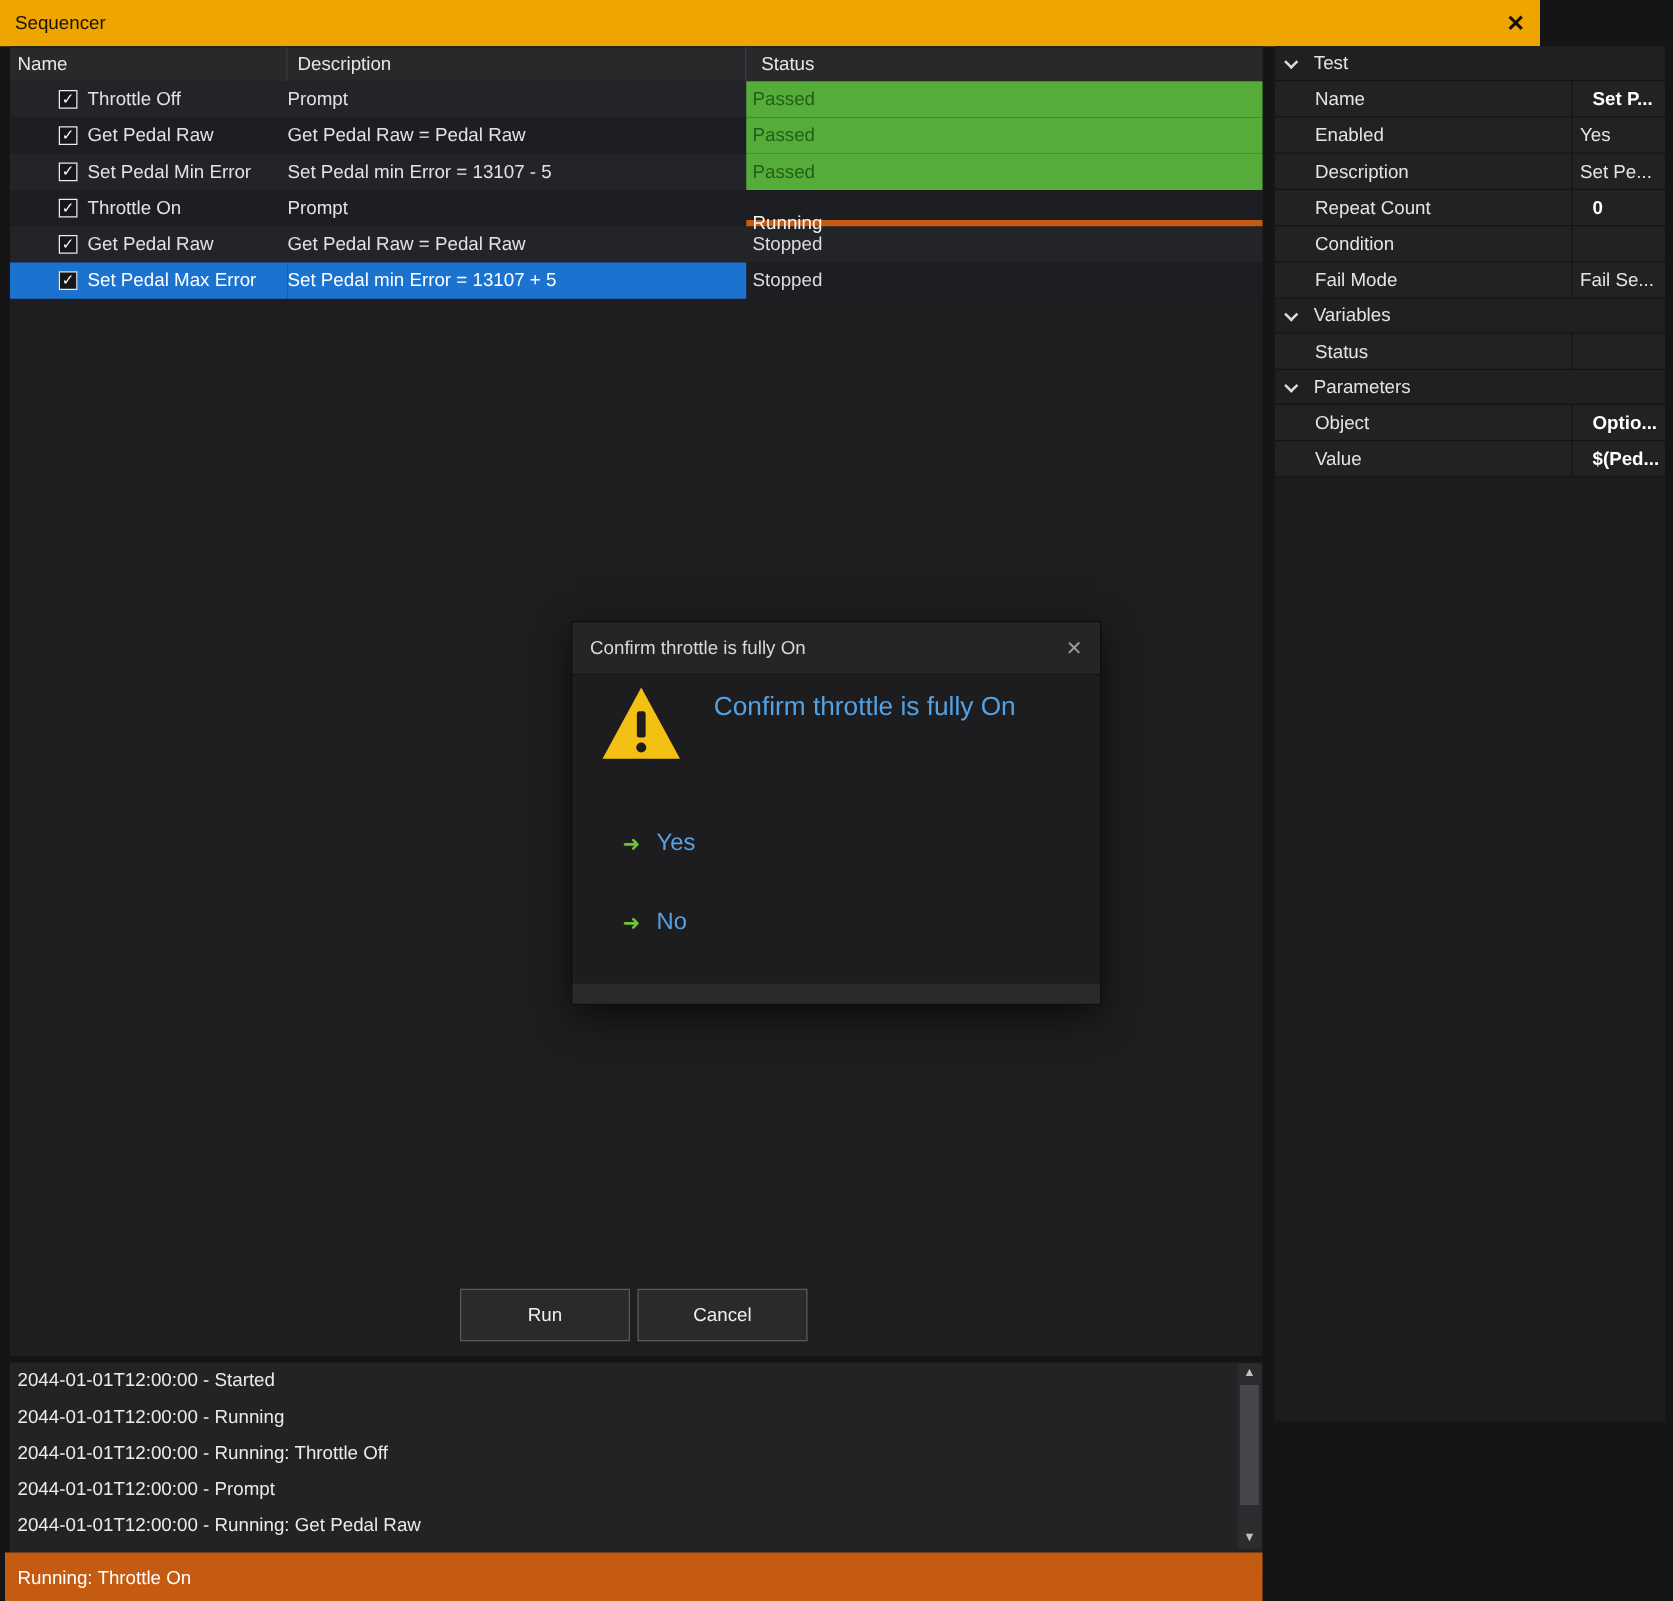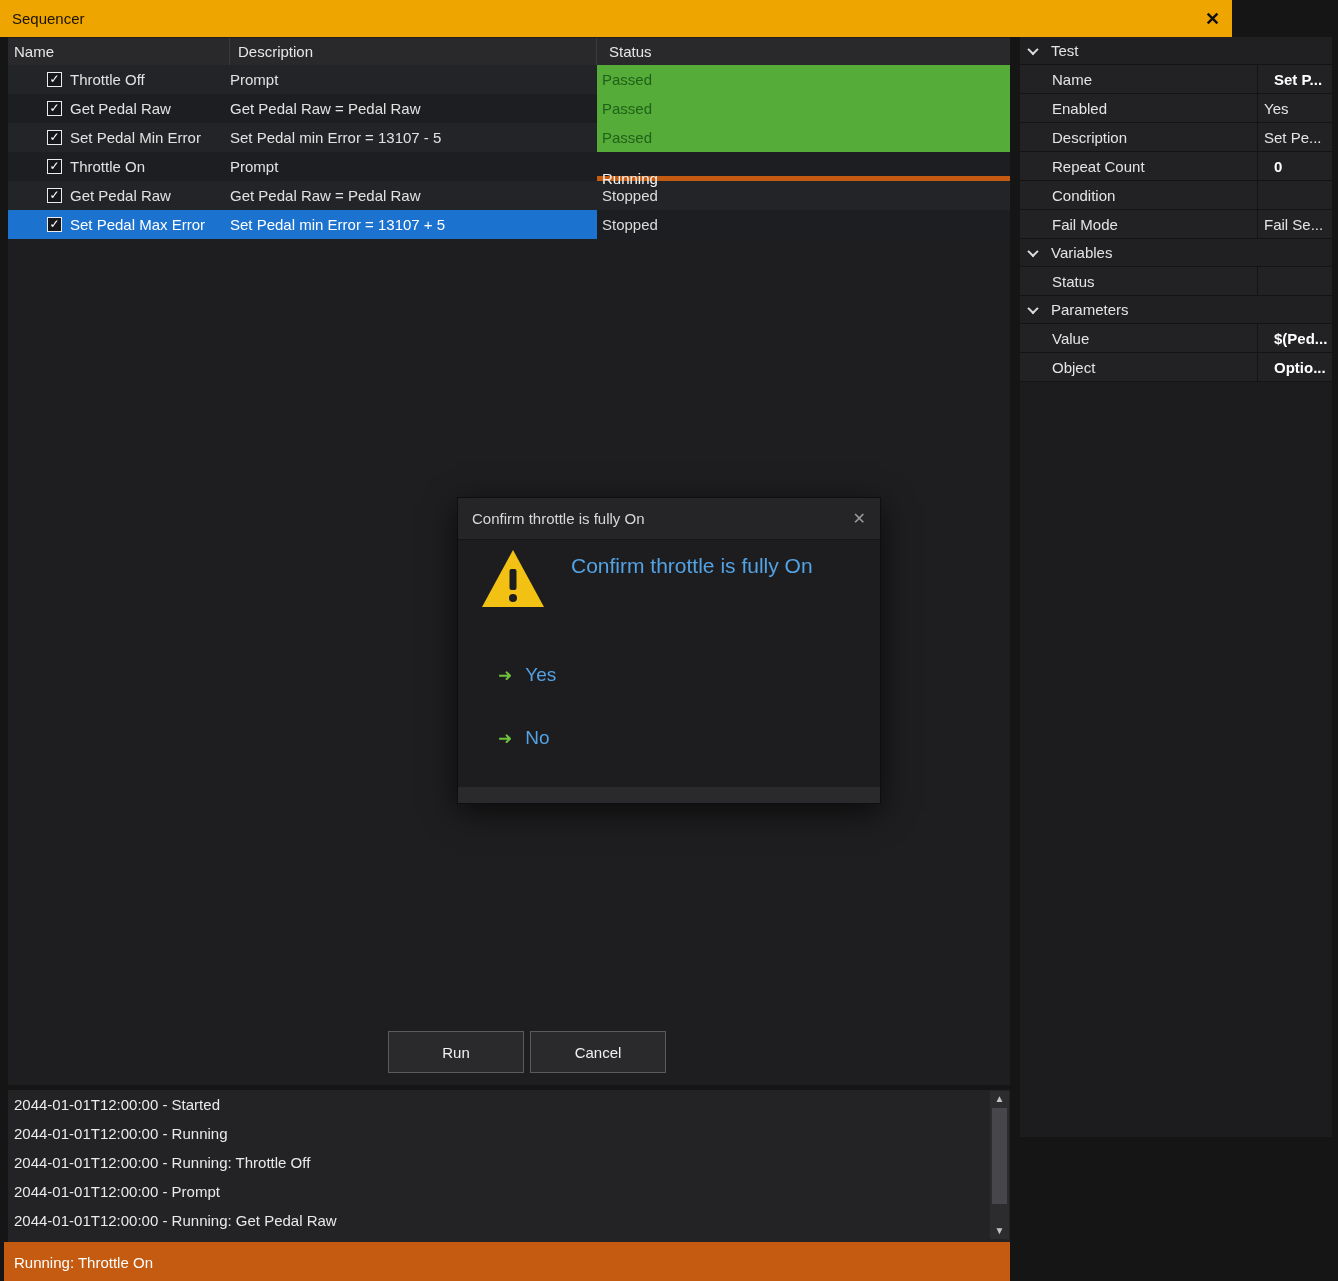--- a/index.html
+++ b/index.html
@@ -43,21 +43,21 @@
   }
   .st-passed  { background:var(--passed,#55ac38); color:var(--passedtext,#205c14); }
   .st-running { background:var(--running,#c55a11); color:#f5f5f5;margin-top:24px; }
   .st-stopped { color:#dcdcdc; }
   .row.selected .c-name, .row.selected .c-desc { background:var(--selection,#1b72cf); color:#ffffff; }
 
   
   .btn {
     position:absolute; height:42px; width:136px; top:994px;
     background:#2a2a2c; border:1px solid #5a5a5c; color:#f0f0f0;
-    font-size:15px; font-family:inherit; cursor:pointer;margin-left:20px;
+    font-size:15px; font-family:inherit; cursor:pointer;
   }
   .btn-run    { left:360px; }
   .btn-cancel { left:502px; }
 
   
   .log {
     position:absolute; left:8px; top:1090px; width:1002px; height:174px;
     background:#232325; color:#eaeaea; overflow:hidden;
   }
   .log-line { height:29px; line-height:29px; padding-left:6px; white-space:nowrap; }
@@ -237,26 +237,26 @@
   <div class="prop-row">
     <span class="plabel">Status</span>
     <span class="pvalue"></span>
   </div>
 
   <div class="sec-header">
     <span class="chev"></span>
     <span>Parameters</span>
   </div>
   <div class="prop-row">
+    <span class="plabel">Object</span>
+    <span class="pvalue bold">Optio...</span>
+  </div>
+  <div class="prop-row">
     <span class="plabel">Value</span>
     <span class="pvalue bold">$(Ped...</span>
-  </div>
-  <div class="prop-row">
-    <span class="plabel">Object</span>
-    <span class="pvalue bold">Optio...</span>
   </div>
 </div>
 
 <div class="dialog">
   <div class="dlg-titlebar">
     <span>Confirm throttle is fully On</span>
     <span class="dlg-close">✕</span>
   </div>
   <div class="dlg-body">
     <svg class="warn-icon" width="66" height="62" viewBox="0 0 66 62">

